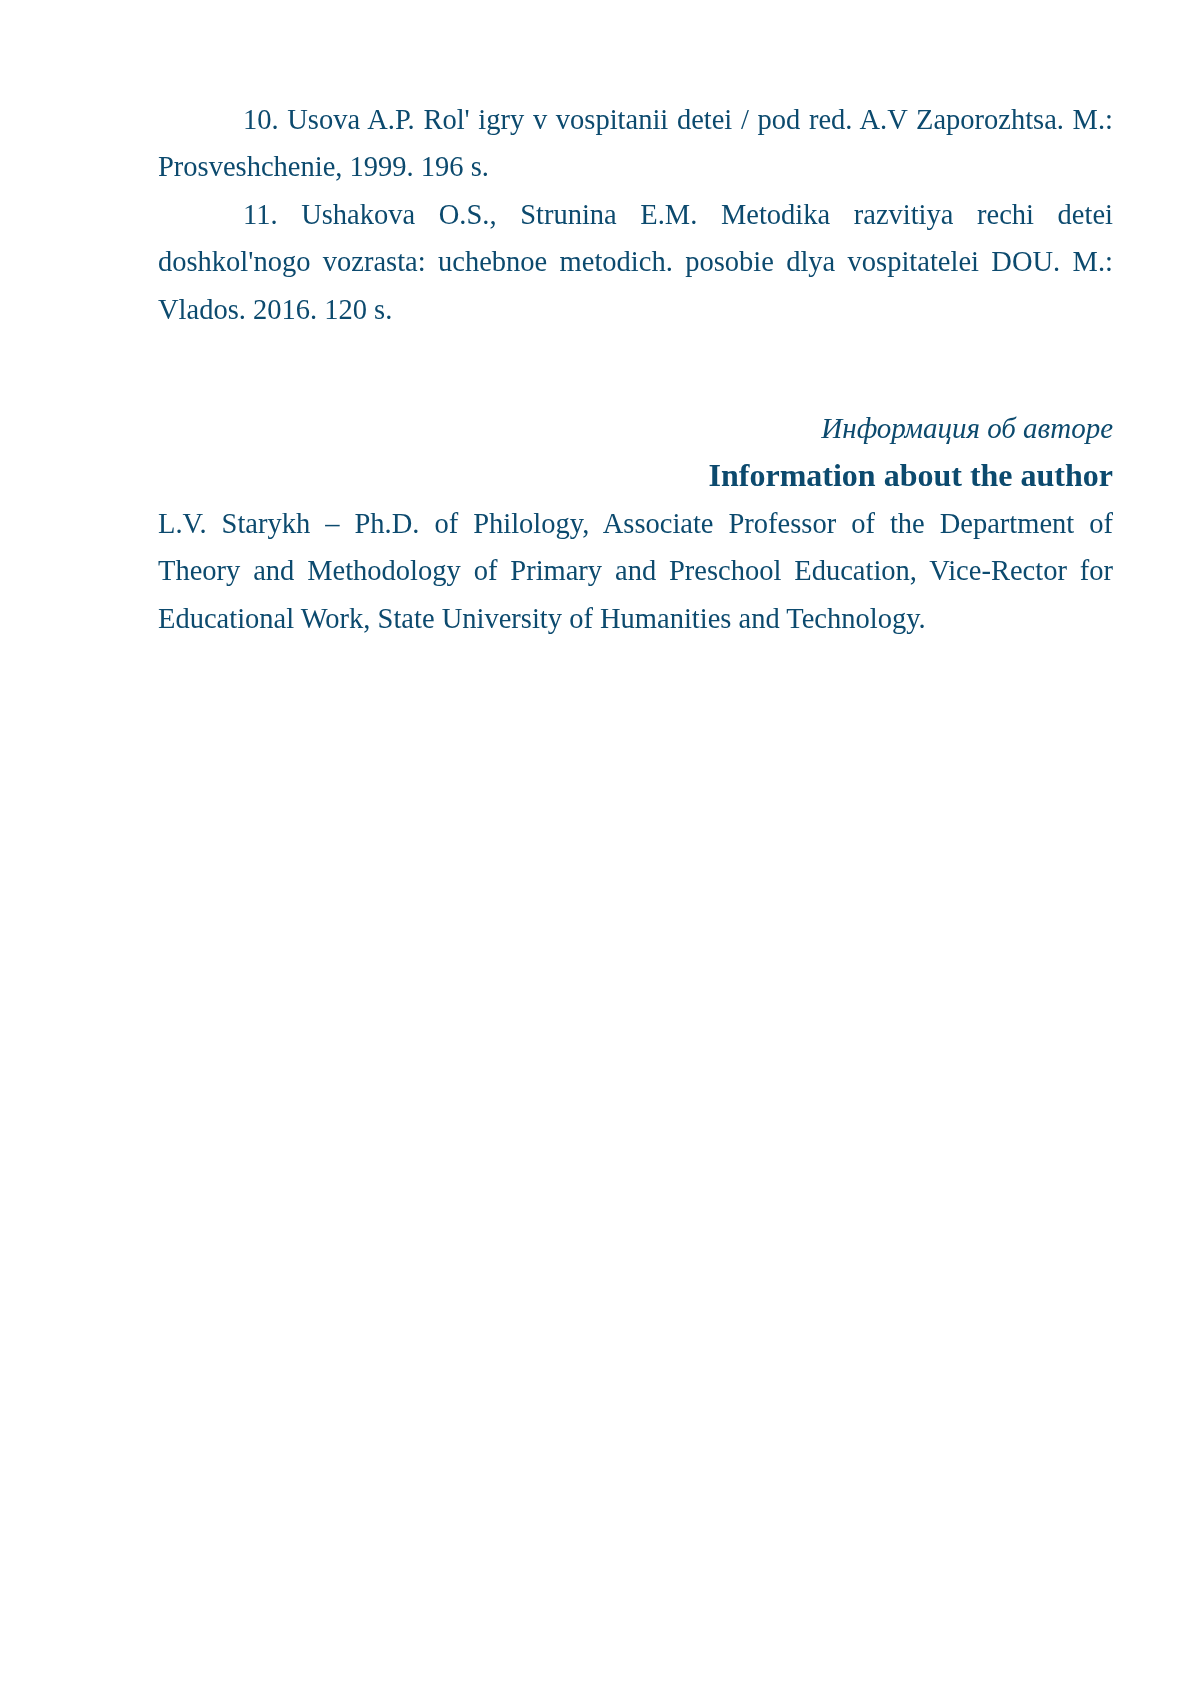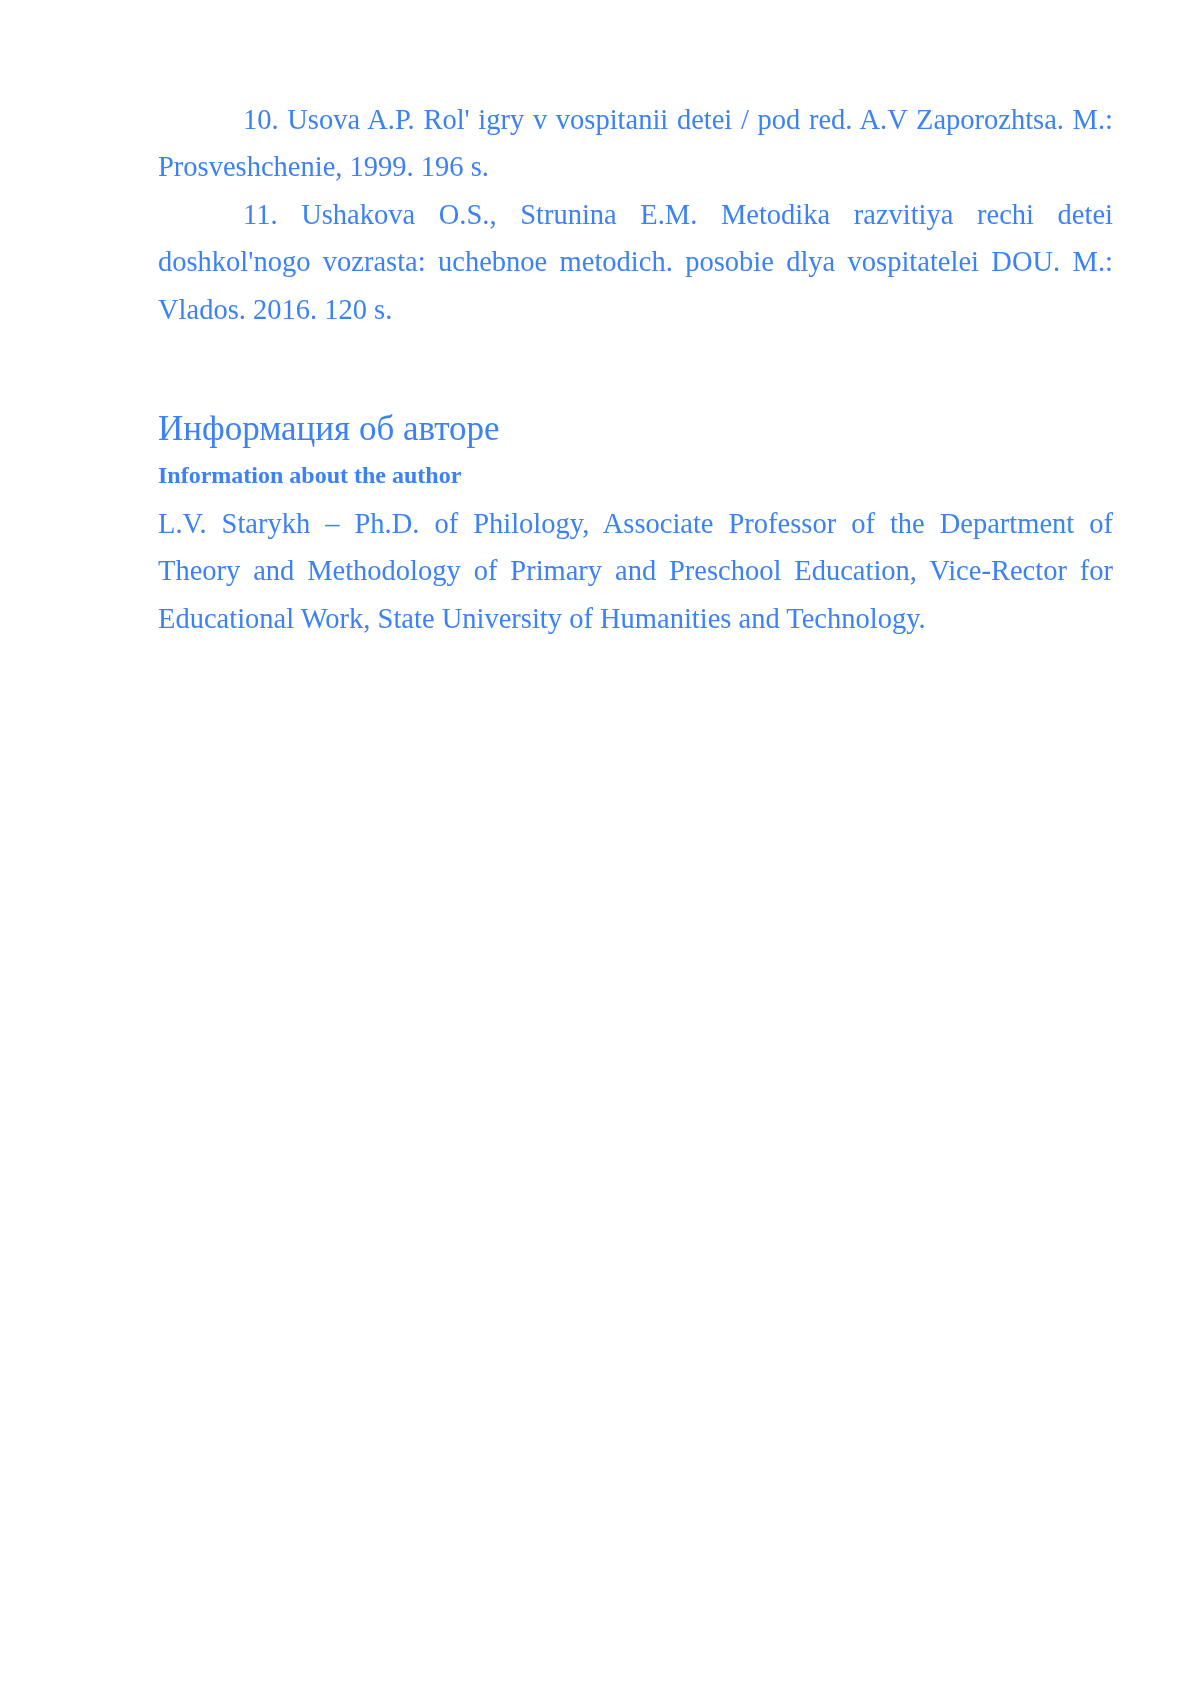--- a/index.html
+++ b/index.html
@@ -5,21 +5,21 @@
   html, body {
     margin: 0;
     padding: 0;
     background: #ffffff;
   }
   .page {
     position: relative;
     width: 1200px;
     height: 1381px;
     background: #ffffff;
-    color: #3b82f6;
+    color: #0c4a6e;
     font-family: "Liberation Serif", "DejaVu Serif", serif;
     overflow: hidden;
   }
   .content {
     position: absolute;
     left: 158px;
     top: 96px;
     width: 955px;
     font-size: 28.5px;
     line-height: 47.4px;
@@ -28,30 +28,31 @@
   }
   .para {
     margin: 0;
     padding: 0;
   }
   .ref {
     text-indent: 85px;
   }
   .heading-ru {
     margin: 72px 0 0 0;
-    font-size: 35px;
+    font-size: 29px;
     font-weight: normal;
-    text-align: left;
+    text-align: right;
     text-indent: 0;
+    font-style: italic;
   }
   .heading-en {
     margin: 0;
-    font-size: 24px;
+    font-size: 32px;
     font-weight: bold;
-    text-align: left;
+    text-align: right;
     text-indent: 0;
   }
   .dates-ru {
     margin-top: 57px;
   }
   .dates-en {
     margin-top: 24px;
   }
 </style>
 </head>

